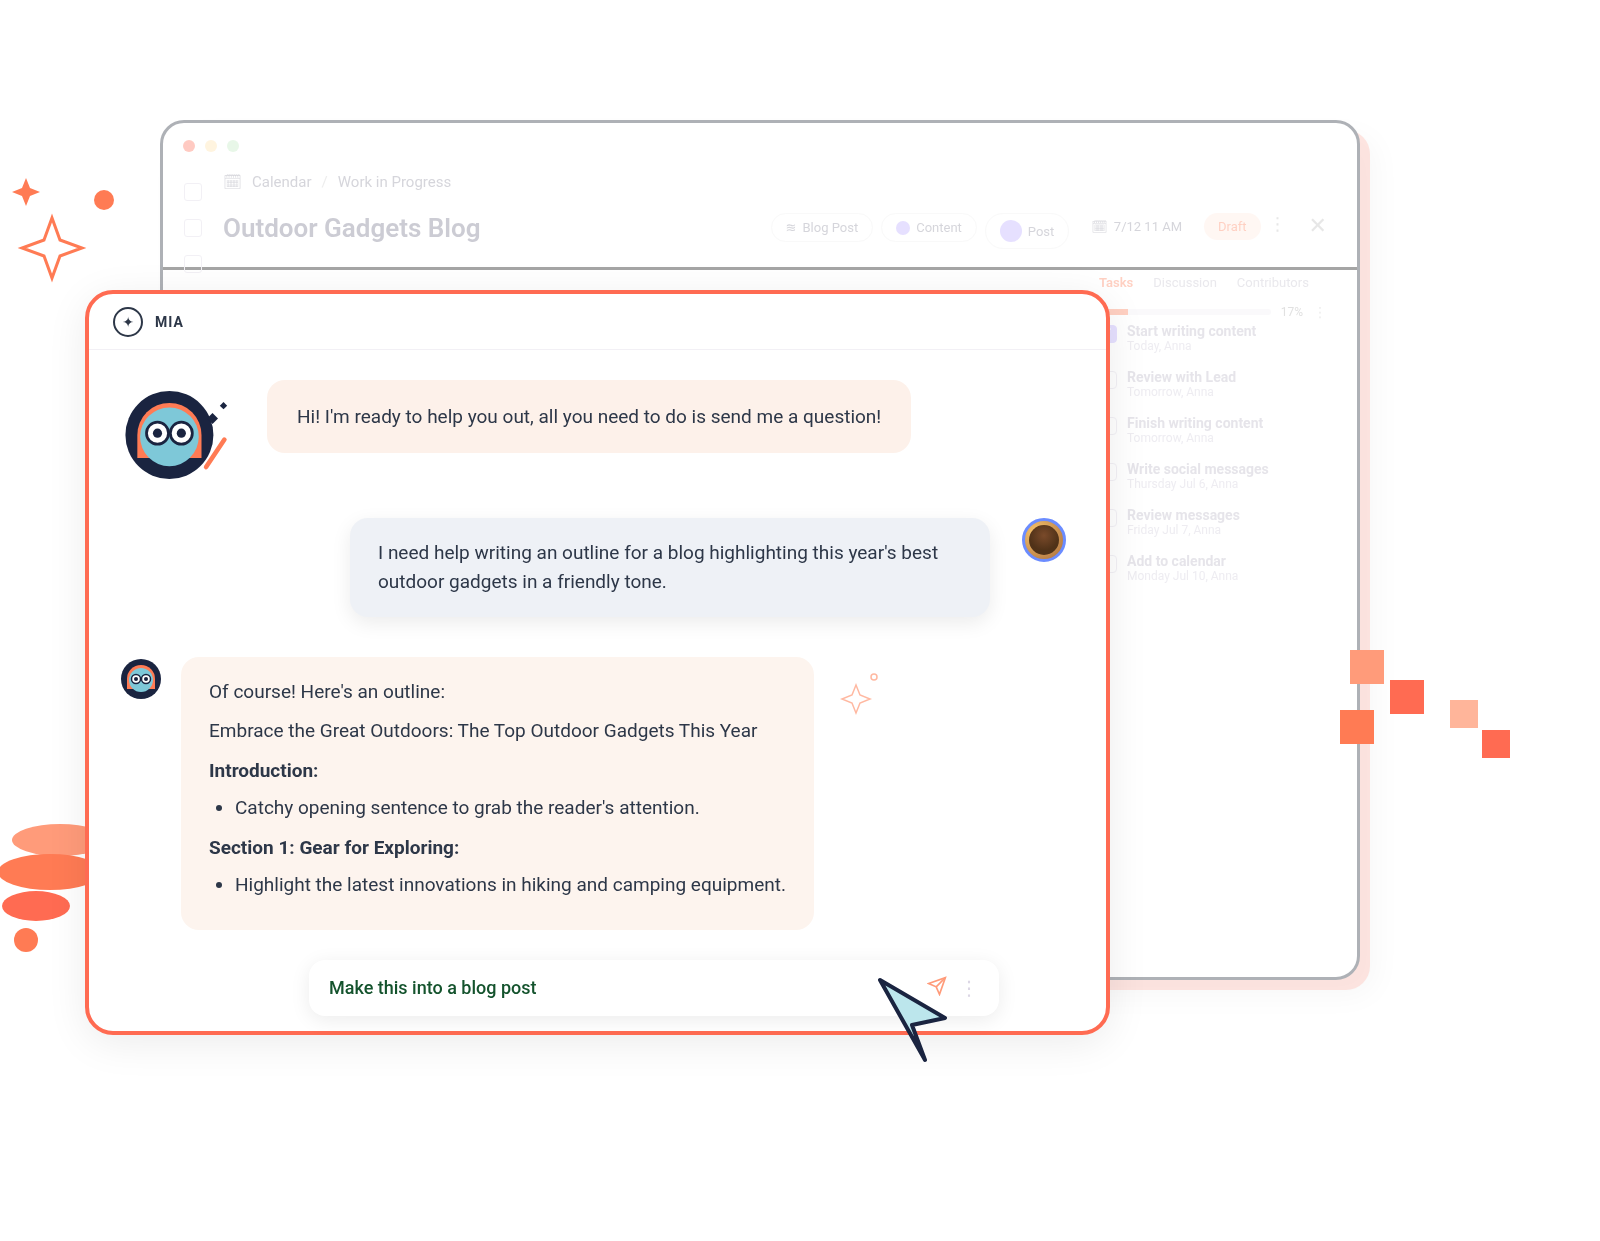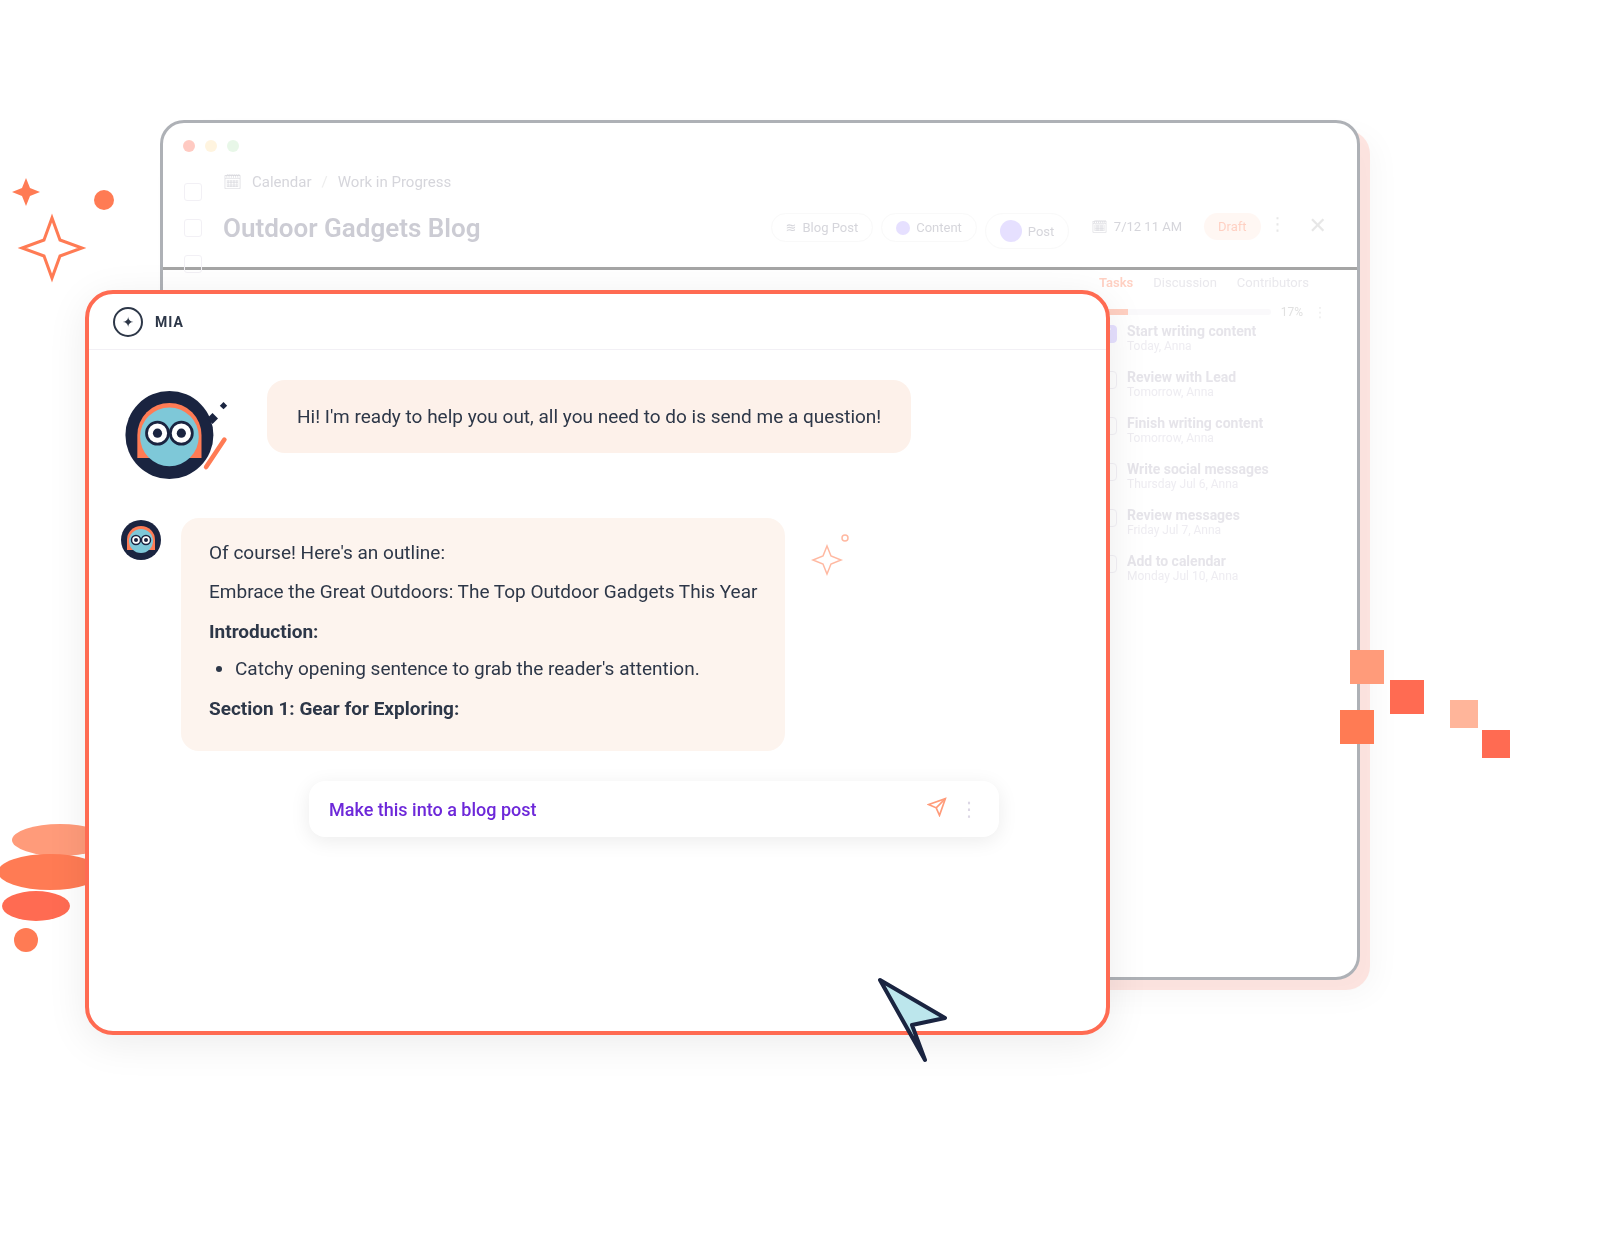--- a/index.html
+++ b/index.html
@@ -207,21 +207,21 @@
   width: 690px;
   height: 56px;
   border-radius: 16px;
   background:#fff;
   box-shadow: 0 4px 20px rgba(0,0,0,0.08);
   display:flex;align-items:center;
   padding:0 20px;
   gap:12px;
 }
 .input-bar .input-text {
-  flex:1; color:#6d28d9; font-size:18px; font-weight:500;
+  flex:1; color:#14532d; font-size:18px; font-weight:500;
 }
 .input-bar .send-icon { color:#ff9b7a; font-size:18px; }
 .input-bar .more-icon { color:#dcd7e5; font-size:20px; }
 
 
 .cursor-deco {
   position:absolute;
   left: 870px;
   top: 970px;
   z-index: 20;
@@ -350,20 +350,26 @@
           <path d="M95 95 L115 65" stroke="#ff7b54" stroke-width="5" stroke-linecap="round"></path>
           <path d="M96 42 l6 -6 l6 6 l-6 6 z" fill="#1a2440"></path>
           <path d="M110 28 l4 -4 l4 4 l-4 4 z" fill="#1a2440"></path>
         </svg>
       </div>
       <div class="bubble mia first">
         <span>Hi! I'm ready to help you out, all you need to do is send me a question!</span>
       </div>
     </div>
 
+    <div class="msg-row user">
+      <div class="bubble user">
+        <span>I need help writing an outline for a blog highlighting this year's best outdoor gadgets in a friendly tone.</span>
+      </div>
+      <div class="user-avatar"></div>
+    </div>
 
     <div class="msg-row mia-second">
       <div class="mia-avatar-sm">
         <svg viewBox="0 0 44 44">
           <circle cx="22" cy="22" r="20" fill="#1a2440"></circle>
           <path d="M8 22 A14 14 0 0 1 36 22 L36 32 L8 32 Z" fill="#ff7b54"></path>
           <circle cx="22" cy="23" r="12" fill="#7ec8d8"></circle>
           <circle cx="17" cy="22" r="4.5" fill="#fff" stroke="#1a2440" stroke-width="1.5"></circle>
           <circle cx="27" cy="22" r="4.5" fill="#fff" stroke="#1a2440" stroke-width="1.5"></circle>
           <circle cx="17" cy="22" r="2" fill="#1a2440"></circle>
@@ -371,20 +377,23 @@
         </svg>
       </div>
       <div class="bubble mia outline">
         <div class="intro">Of course! Here's an outline:</div>
         <div class="title">Embrace the Great Outdoors: The Top Outdoor Gadgets This Year</div>
         <div class="h">Introduction:</div>
         <ul>
             <li>Catchy opening sentence to grab the reader's attention.</li>
           </ul>
         <div class="h">Section 1: Gear for Exploring:</div>
+        <ul>
+            <li>Highlight the latest innovations in hiking and camping equipment.</li>
+          </ul>
         <div class="sparkle-deco">
           <svg width="50" height="50" viewBox="0 0 50 50">
             <path d="M18 30 l4 -10 l4 10 l10 4 l-10 4 l-4 10 l-4 -10 l-10 -4 z" fill="none" stroke="#ff9b7a" stroke-width="1.5"></path>
             <circle cx="40" cy="12" r="3" fill="none" stroke="#ff9b7a" stroke-width="1.5"></circle>
           </svg>
         </div>
       </div>
     </div>
 
     <div class="input-bar">

